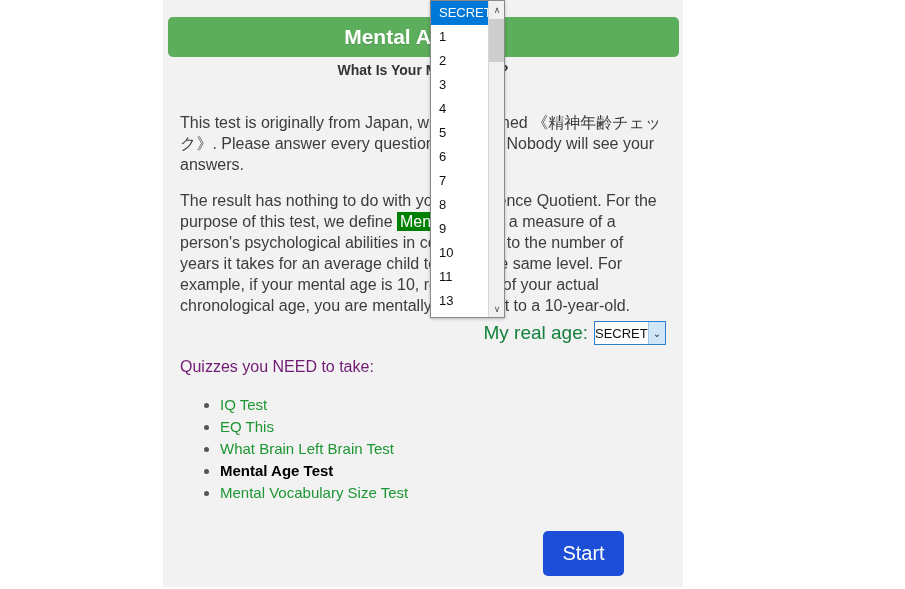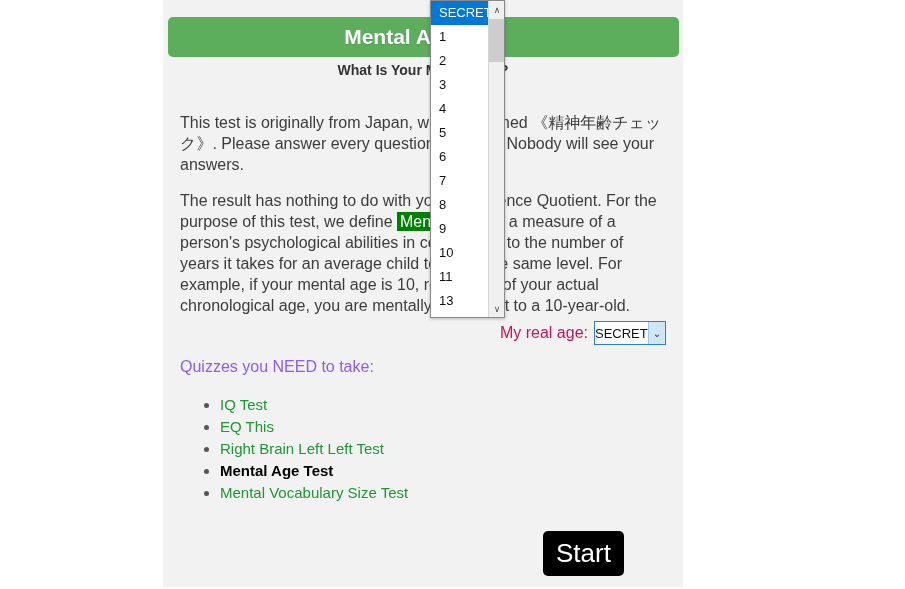--- a/index.html
+++ b/index.html
@@ -80,22 +80,22 @@
     left: 17px;
     top: 320px;
     width: 486px;
     display: flex;
     align-items: center;
     justify-content: flex-end;
     gap: 6px;
     height: 26px;
   }
   #age-label {
-    font-size: 16px;
-    color: #be185d;
+    font-size: 19px;
+    color: #15803d;
   }
   #age-select {
     width: 72px;
     height: 24px;
     border: 1px solid #2f7fd0;
     background: #ffffff;
     box-sizing: border-box;
     display: flex;
     align-items: stretch;
     font-size: 13px;
@@ -118,21 +118,21 @@
     color: #333333;
     font-size: 10px;
   }
 
   
   #quizzes-heading {
     position: absolute;
     left: 17px;
     top: 358px;
     font-size: 16px;
-    color: #8b5cf6;
+    color: #701a75;
     text-align: right;
   }
   #quiz-list {
     position: absolute;
     left: 17px;
     top: 386px;
     margin: 8px;
     padding-left: 32px;
     list-style: disc;
   }
@@ -150,25 +150,25 @@
     font-weight: bold;
   }
 
   
   #start-button {
     position: absolute;
     left: 380px;
     top: 531px;
     width: 81px;
     height: 45px;
-    background: #000000;
+    background: #1d4ed8;
     color: #ffffff;
     border: none;
     border-radius: 5px;
-    font-size: 26px;
+    font-size: 20px;
     font-family: "Liberation Sans", sans-serif;
     cursor: pointer;
   }
 
   
   #dropdown-popup {
     position: absolute;
     left: 430px;
     top: 0px;
     width: 75px;
@@ -253,21 +253,21 @@
       <div id="age-select-value">SECRET</div>
       <div id="age-select-arrow">⌄</div>
     </div>
   </div>
 
   <div id="quizzes-heading">Quizzes you NEED to take:</div>
 
   <ul id="quiz-list">
     <li><a href="#">IQ Test</a></li>
     <li><a href="#">EQ This</a></li>
-    <li><a href="#">Right Brain Left Left Test</a></li>
+    <li><a href="#">What Brain Left Brain Test</a></li>
     <li class="current"><span>Mental Age Test</span></li>
     <li><a href="#">Mental Vocabulary Size Test</a></li>
   </ul>
 
   <button id="start-button">Start</button>
 
 </div>
 
 <div id="dropdown-popup">
   <div id="dropdown-options">

